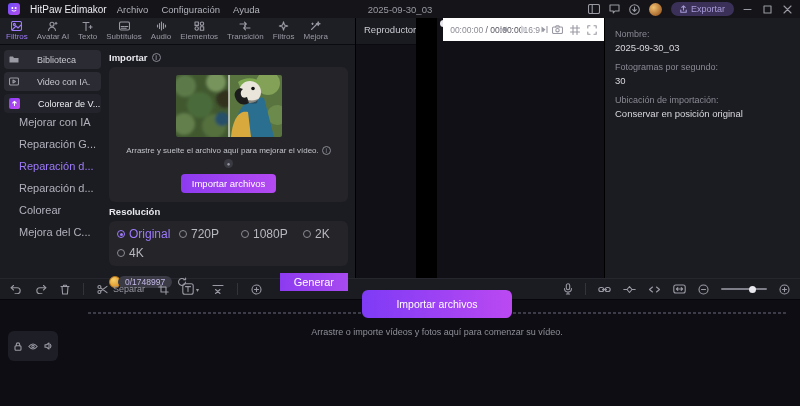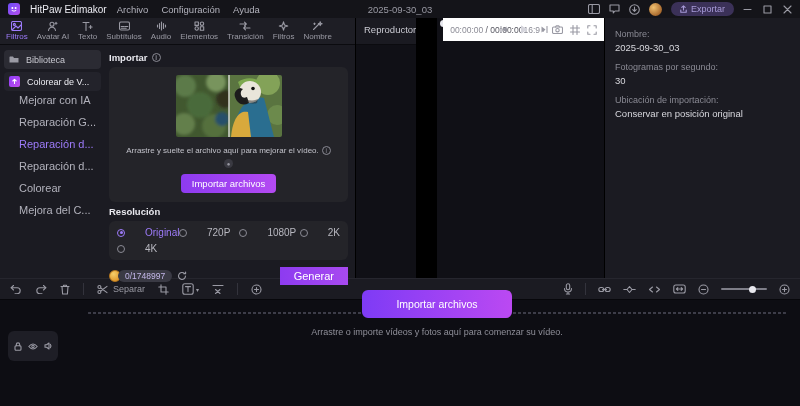--- a/index.html
+++ b/index.html
@@ -25,38 +25,38 @@
   .main{height:260px;display:flex;background:#1b1b22}
   .left-panel{width:356px;border-right:1px solid #000;display:flex;flex-direction:column}
   .ribbon{height:27px;background:#1e1e25;display:flex;align-items:center;gap:5px;padding:0 4px;border-bottom:1px solid #0b0b0f}
   .tab{display:flex;flex-direction:column;align-items:center;gap:1px;color:#9a9aa4;font-size:8px;padding:0 2px;white-space:nowrap;cursor:default}
   .tab .icon{color:inherit}
   .tab.active{color:#9d7bfa}
   .left-body{flex:1;display:flex;min-height:0}
 
   
   .sidebar{width:105px;padding:5px 4px;overflow:hidden;background:#1b1b22}
-  .side-item{height:19px;border-radius:4px;background:#2b2b33;display:flex;align-items:center;gap:7px;padding:0 5px;margin-bottom:3px;font-size:9px;color:#c9c9d1;white-space:nowrap;overflow:hidden}
+  .side-item{height:19px;border-radius:4px;background:#2b2b33;display:flex;align-items:center;gap:18px;padding:0 5px;margin-bottom:3px;font-size:9px;color:#c9c9d1;white-space:nowrap;overflow:hidden}
   .side-item.active{background:#23232b;color:#ececf2}
   .side-sub{height:19px;display:flex;align-items:flex-start;padding-left:15px;font-size:11px;color:#b2b2bc;margin-bottom:3px;white-space:nowrap;overflow:hidden}
   .side-sub.active{color:#9d7bfa}
   .enh-icon{width:11px;height:11px;border-radius:2px;background:linear-gradient(135deg,#8b3df5,#c44df0);display:flex;align-items:center;justify-content:center;color:#fff;flex:none}
 
   
   .media-content{flex:1;padding:5px 7px 0 4px;min-width:0}
   .sec-title{display:flex;align-items:center;gap:4px;font-size:9.5px;font-weight:bold;color:#e8e8ee;margin:2px 0 4px}
   .info-circle{width:9px;height:9px;border:1px solid #8a8a94;border-radius:50%;color:#8a8a94;font-size:6.5px;display:inline-flex;align-items:center;justify-content:center;font-style:normal}
   .drop-card{background:#242429;border-radius:6px;padding:8px 6px 9px;display:flex;flex-direction:column;align-items:center}
   .preview{border-radius:2px;overflow:hidden;margin-bottom:9px}
   .drop-text{font-size:8px;color:#c2c2ca;display:flex;align-items:center;gap:3px;white-space:nowrap}
   .dot-ico{width:9px;height:9px;border-radius:50%;background:#3a3a42;margin:4px 0 6px;display:flex;align-items:center;justify-content:center;color:#9a9aa4;font-size:6px}
   .btn-purple{background:linear-gradient(90deg,#8d3bf0,#b44af2);color:#fff;border-radius:4px;font-size:9.5px;padding:4px 11px;white-space:nowrap}
   .res-card{background:#242429;border-radius:6px;padding:6px 8px;margin-top:3px}
   .radio-row{display:flex;align-items:center;margin-bottom:5px}
-  .radio{display:flex;align-items:center;gap:20px;font-size:10px;color:#b8b8c0;width:62px}
+  .radio{display:flex;align-items:center;gap:4px;font-size:12px;color:#b8b8c0;width:62px}
   .radio .rc{width:8px;height:8px;border:1px solid #8a8a94;border-radius:50%;flex:none;position:relative}
   .radio.sel{color:#9d7bfa}
   .radio.sel .rc{border-color:#9d7bfa}
   .radio.sel .rc::after{content:"";position:absolute;inset:1.5px;border-radius:50%;background:#9d7bfa}
   .credits-row{display:flex;align-items:center;gap:5px;margin-top:7px}
   .coin{width:12px;height:12px;border-radius:50%;background:radial-gradient(circle at 35% 30%,#f6cf6a,#e0982c 75%);border:1px solid #b8791e;flex:none}
   .credits-pill{background:#3a3a44;border-radius:8px;padding:1px 7px;font-size:8.5px;color:#c3b7e8;margin-left:-8px}
   .gen-btn{margin-left:auto;background:linear-gradient(90deg,#8d3bf0,#a84af0);color:#fff;border-radius:0;font-size:11px;padding:3px 14px}
 
   
@@ -242,34 +242,43 @@
         <span>Filtros</span>
       </div>
       <div class="tab">
         <span class="icon">
             <svg width="11" height="10" viewBox="0 0 11 10">
               <path d="M1.5 8.5 7 3" class="s"></path>
               <path d="M8.2.8l.5 1.4 1.4.5-1.4.5-.5 1.4-.5-1.4-1.4-.5 1.4-.5z" class="s"></path>
               <path d="M2.5 2v1.4M1.8 2.7h1.4" class="s"></path>
             </svg>
           </span>
-        <span>Nombre</span>
+        <span>Mejora</span>
       </div>
     </div>
 
     <div class="left-body">
 
       <div class="sidebar">
         <div class="side-item">
           <span class="icon">
               <svg width="10" height="9" viewBox="0 0 10 9">
                 <path d="M.5 2 .5 7.5h9V3H5L4 1.5H1z" class="s" style="fill:#9a9aa4;stroke:none"></path>
               </svg>
             </span>
           <span>Biblioteca</span>
+        </div>
+        <div class="side-item">
+          <span class="icon">
+              <svg width="10" height="9" viewBox="0 0 10 9">
+                <rect x=".5" y="1" width="9" height="7" rx="1.2" class="s"></rect>
+                <path d="M4 3l2.4 1.5L4 6z" class="s"></path>
+              </svg>
+            </span>
+          <span>Video con IA.</span>
         </div>
         <div class="side-item active">
           <span class="enh-icon">
               <svg width="7" height="7" viewBox="0 0 7 7">
                 <path d="M3.5 5.5v-4M1.8 3 3.5 1.3 5.2 3" class="s" style="stroke:#fff"></path>
               </svg>
             </span>
           <span>Colorear de V...</span>
         </div>
         <div class="side-sub">

